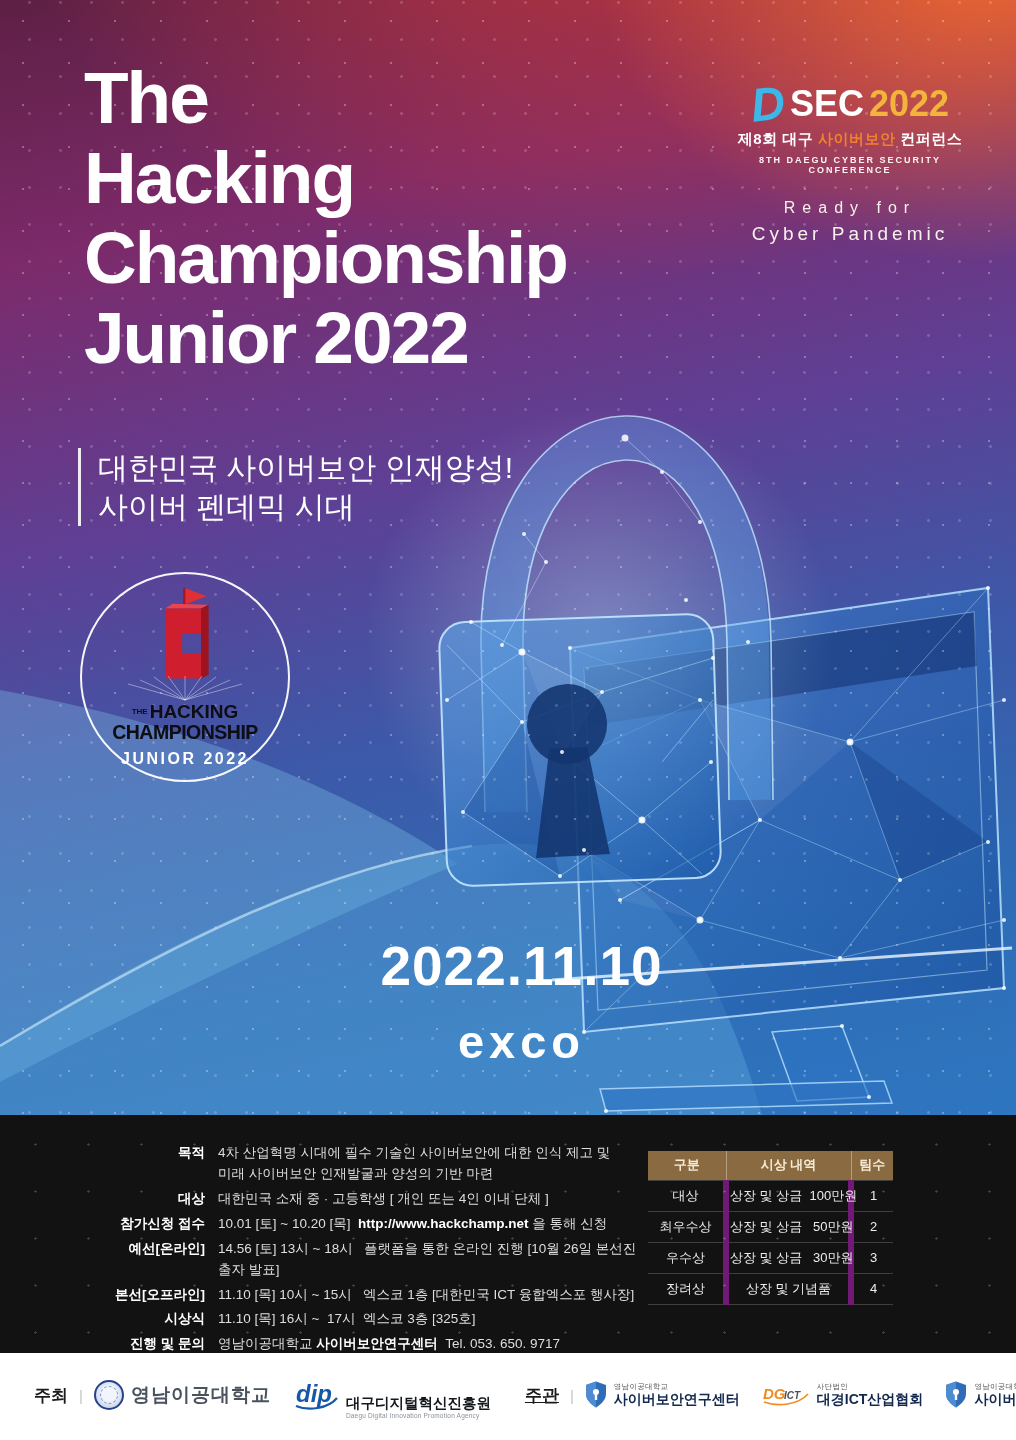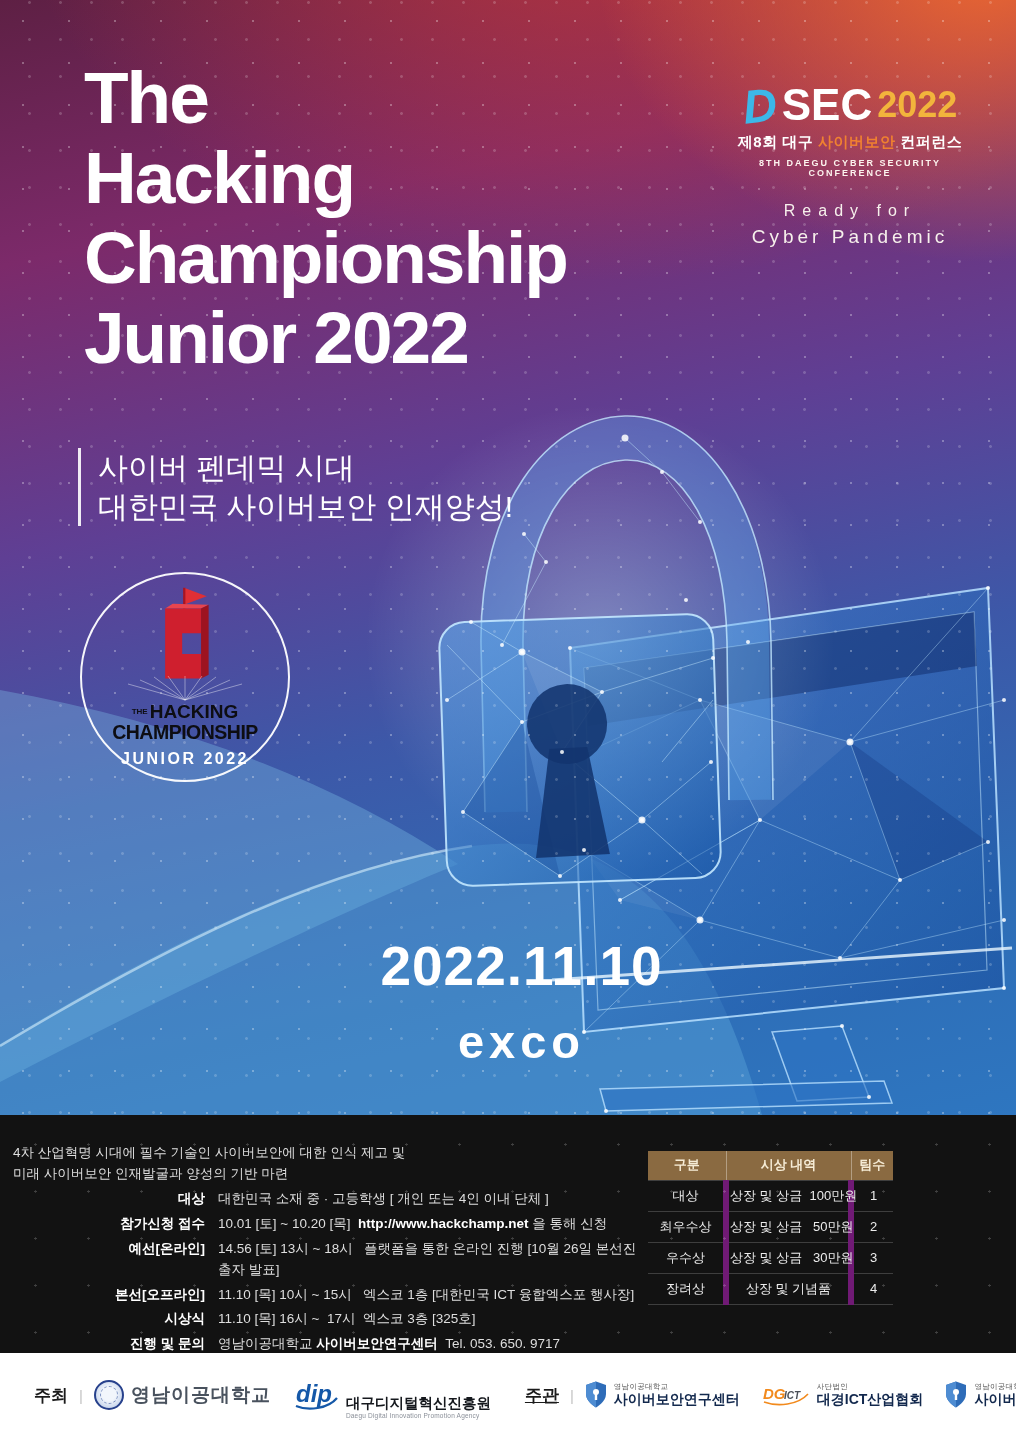--- a/index.html
+++ b/index.html
@@ -20,21 +20,21 @@
     background-size:46px 42px,31px 37px;background-position:0 0,14px 21px;}
   .waves,.art{position:absolute;left:0;top:0;width:1016px;height:1115px;}
 
   .title{position:absolute;left:84px;top:58px;color:#fff;font-weight:bold;
          font-size:73px;line-height:80px;letter-spacing:-2px;z-index:3;}
 
   .dsec{position:absolute;right:46px;top:80px;width:240px;text-align:center;color:#fff;z-index:3;}
   .dsec-row1{display:flex;align-items:center;justify-content:center;gap:5px;}
   .dsec-d{font-size:47px;font-weight:900;font-style:italic;color:#3cb7e8;line-height:1;
           transform:rotate(-6deg);display:inline-block;}
-  .dsec-sec{font-size:44px;font-weight:900;letter-spacing:0;}
+  .dsec-sec{font-size:36px;font-weight:900;letter-spacing:0;}
   .dsec-year{font-size:36px;font-weight:900;color:#f2b43c;}
   .dsec-kr{margin-top:3px;font-size:15px;font-weight:bold;letter-spacing:.5px;}
   .dsec-kr .hl{color:#f08030;}
   .dsec-en{margin-top:6px;font-size:9px;font-weight:bold;letter-spacing:2px;color:#fdf4ef;}
   .ready1{margin-top:24px;font-size:16px;letter-spacing:7px;color:#f7f1ec;}
   .ready2{margin-top:6px;font-size:19px;letter-spacing:4px;color:#f7f1ec;}
 
   .subtitle{position:absolute;left:78px;top:448px;border-left:3px solid rgba(255,255,255,.9);
             padding-left:17px;font-size:30px;line-height:39px;color:#fff;z-index:3;}
 
@@ -207,22 +207,22 @@
       </div>
       <div class="dsec-kr">
         <span>제8회 대구 </span><span class="hl">사이버보안</span><span> 컨퍼런스</span>
       </div>
       <div class="dsec-en">8TH DAEGU CYBER SECURITY CONFERENCE</div>
       <div class="ready1">Ready for</div>
       <div class="ready2">Cyber Pandemic</div>
     </div>
 
     <div class="subtitle">
+      <div>대한민국 사이버보안 인재양성!</div>
       <div>사이버 펜데믹 시대</div>
-      <div>대한민국 사이버보안 인재양성!</div>
     </div>
 
     <div class="badge">
       <svg class="badge-c" width="76" height="104" viewBox="0 0 76 110" aria-hidden="true">
         <polygon points="37,4 61,13 37,22" fill="#e02f35"></polygon>
         <rect x="36" y="4" width="2.4" height="24" fill="#a71523"></rect>
         <polygon points="17,26 25,21 63,22 55,26" fill="#e8454f"></polygon>
         <path d="M17,26 H55 V52 H35 V74 H55 V100 H17 Z" fill="#cf1f2e"></path>
         <polygon points="55,26 63,22 63,96 55,100" fill="#9d1320"></polygon>
       </svg>
@@ -248,20 +248,21 @@
 
     <div class="date-block">
       <div class="date">2022.11.10</div>
       <div class="exco">exco</div>
     </div>
   </div>
 
   <div class="info-section">
     <div class="info-grid">
       <div class="irow">
+        <div class="ilabel">목적</div>
         <div class="itext"><span>4차 산업혁명 시대에 필수 기술인 사이버보안에 대한 인식 제고 및</span><br><span>미래 사이버보안 인재발굴과 양성의 기반 마련</span></div>
       </div>
       <div class="irow">
         <div class="ilabel">대상</div>
         <div class="itext">대한민국 소재 중 · 고등학생 [ 개인 또는 4인 이내 단체 ]</div>
       </div>
       <div class="irow">
         <div class="ilabel">참가신청 접수</div>
         <div class="itext"><span>10.01 [토] ~ 10.20 [목]  </span><span class="b">http://www.hackchamp.net</span><span> 을 통해 신청</span></div>
       </div>

